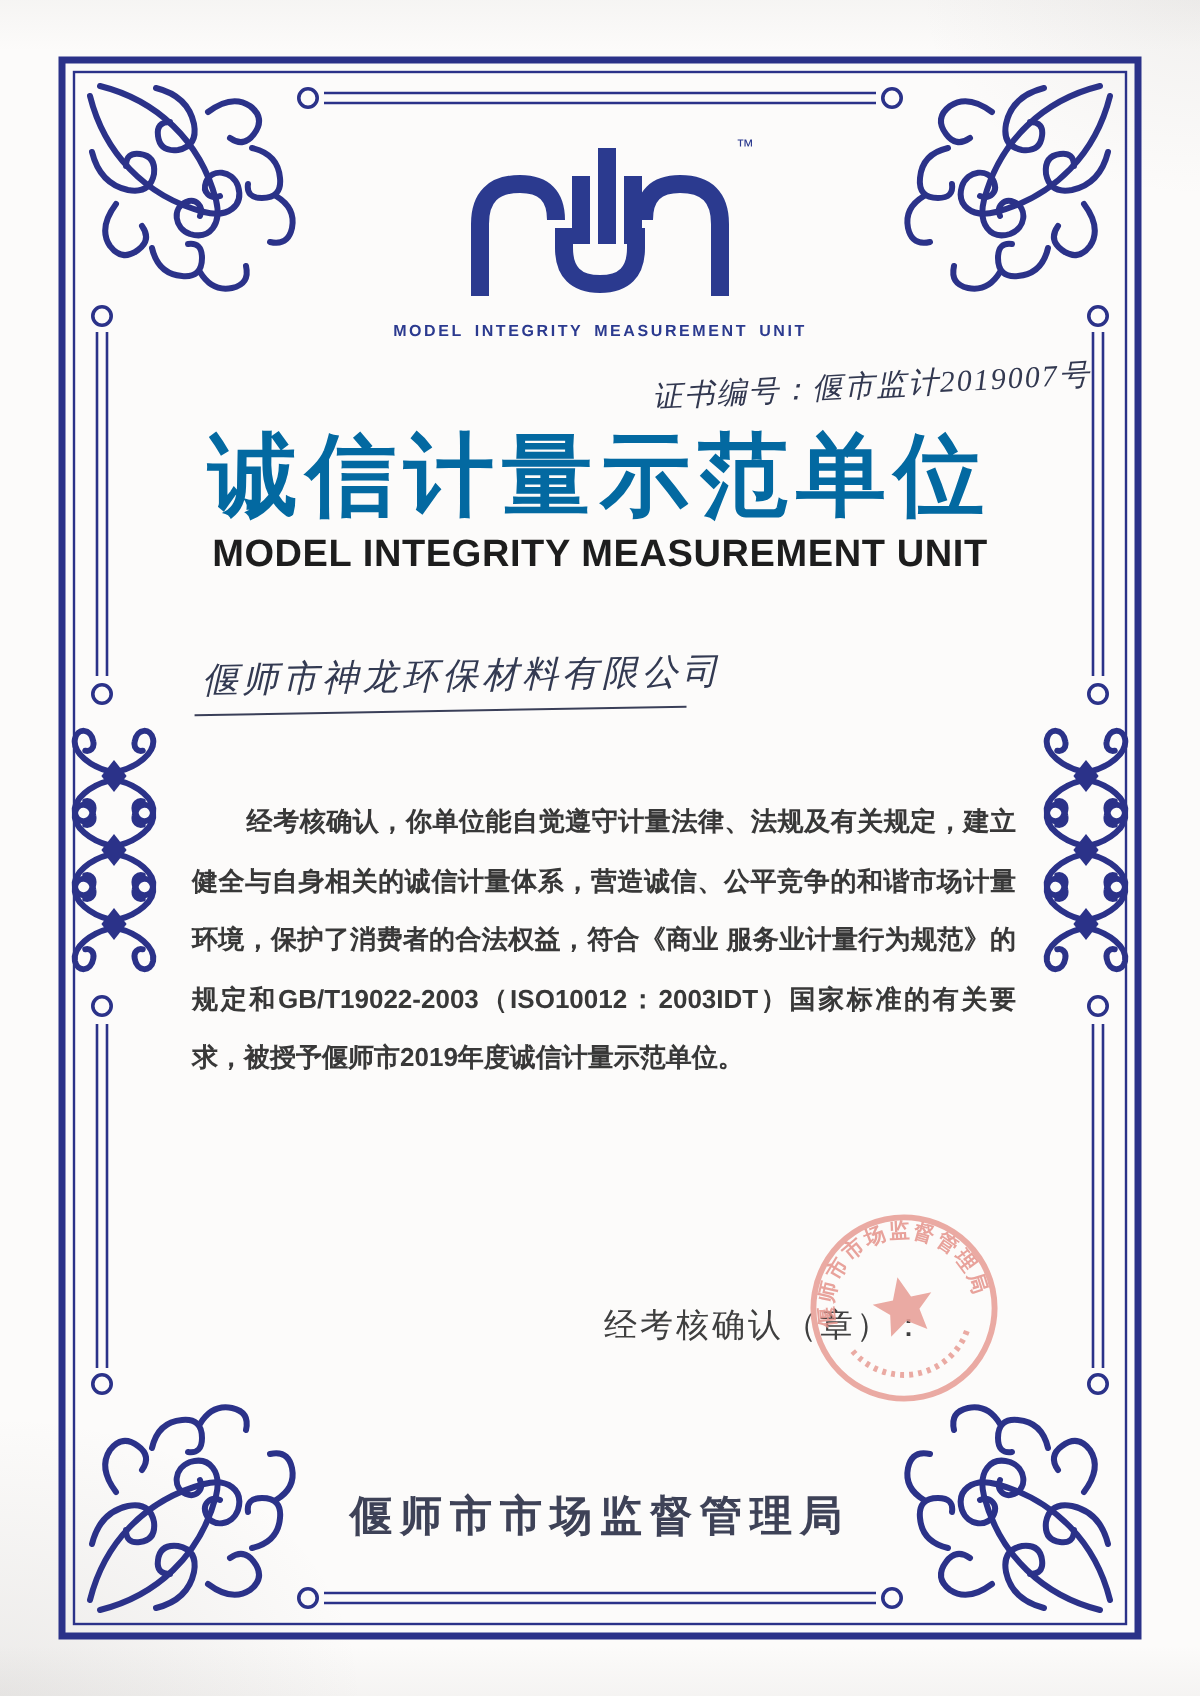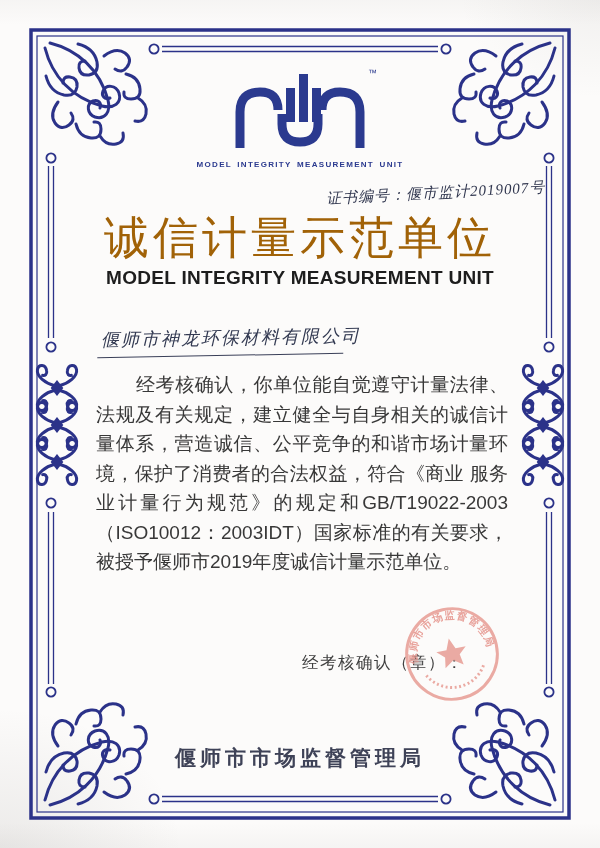--- a/index.html
+++ b/index.html
@@ -32,39 +32,39 @@
   .cert-no{
     position:absolute;left:326px;top:184px;width:210px;
     font-family:"Liberation Serif", serif;font-style:italic;
     font-size:15px;color:#323850;letter-spacing:1px;
     transform:rotate(-3deg);white-space:nowrap;
   }
 
   .title-block{position:absolute;left:0;top:214px;width:100%;text-align:center;}
   .title-zh{
     font-family:"Liberation Serif", serif;
-    font-size:45px;font-weight:400;color:#a16207;letter-spacing:4px;line-height:1.1;
+    font-size:45px;font-weight:700;color:#0369a1;letter-spacing:4px;line-height:1.1;
   }
   .title-en{
     margin-top:3px;font-size:19px;font-weight:800;color:#1d1d1d;letter-spacing:.3px;
   }
 
   .company-wrap{
     position:absolute;left:97px;top:324px;width:242px;
     border-bottom:1.6px solid #3a3f58;padding:2px 0 5px 4px;
     transform:rotate(-1deg);
   }
   .company{
     font-family:"Liberation Serif", serif;font-style:italic;
     font-size:18px;color:#333a52;letter-spacing:2px;white-space:nowrap;
   }
 
   .body-par{
-    position:absolute;left:96px;top:370px;width:412px;
-    font-size:19px;line-height:29.5px;color:#383838;font-weight:400;
+    position:absolute;left:96px;top:396px;width:412px;
+    font-size:13px;line-height:29.5px;color:#383838;font-weight:700;
     text-align:justify;text-indent:2.1em;
   }
 
   .issuer{
     position:absolute;left:302px;top:652px;
     font-size:16.5px;color:#3f3f3f;letter-spacing:1.5px;font-weight:500;
   }
 
   .seal{position:absolute;left:388px;top:590px;opacity:.85;}
   .seal-stroke{fill:none;stroke:#e89d94;}

